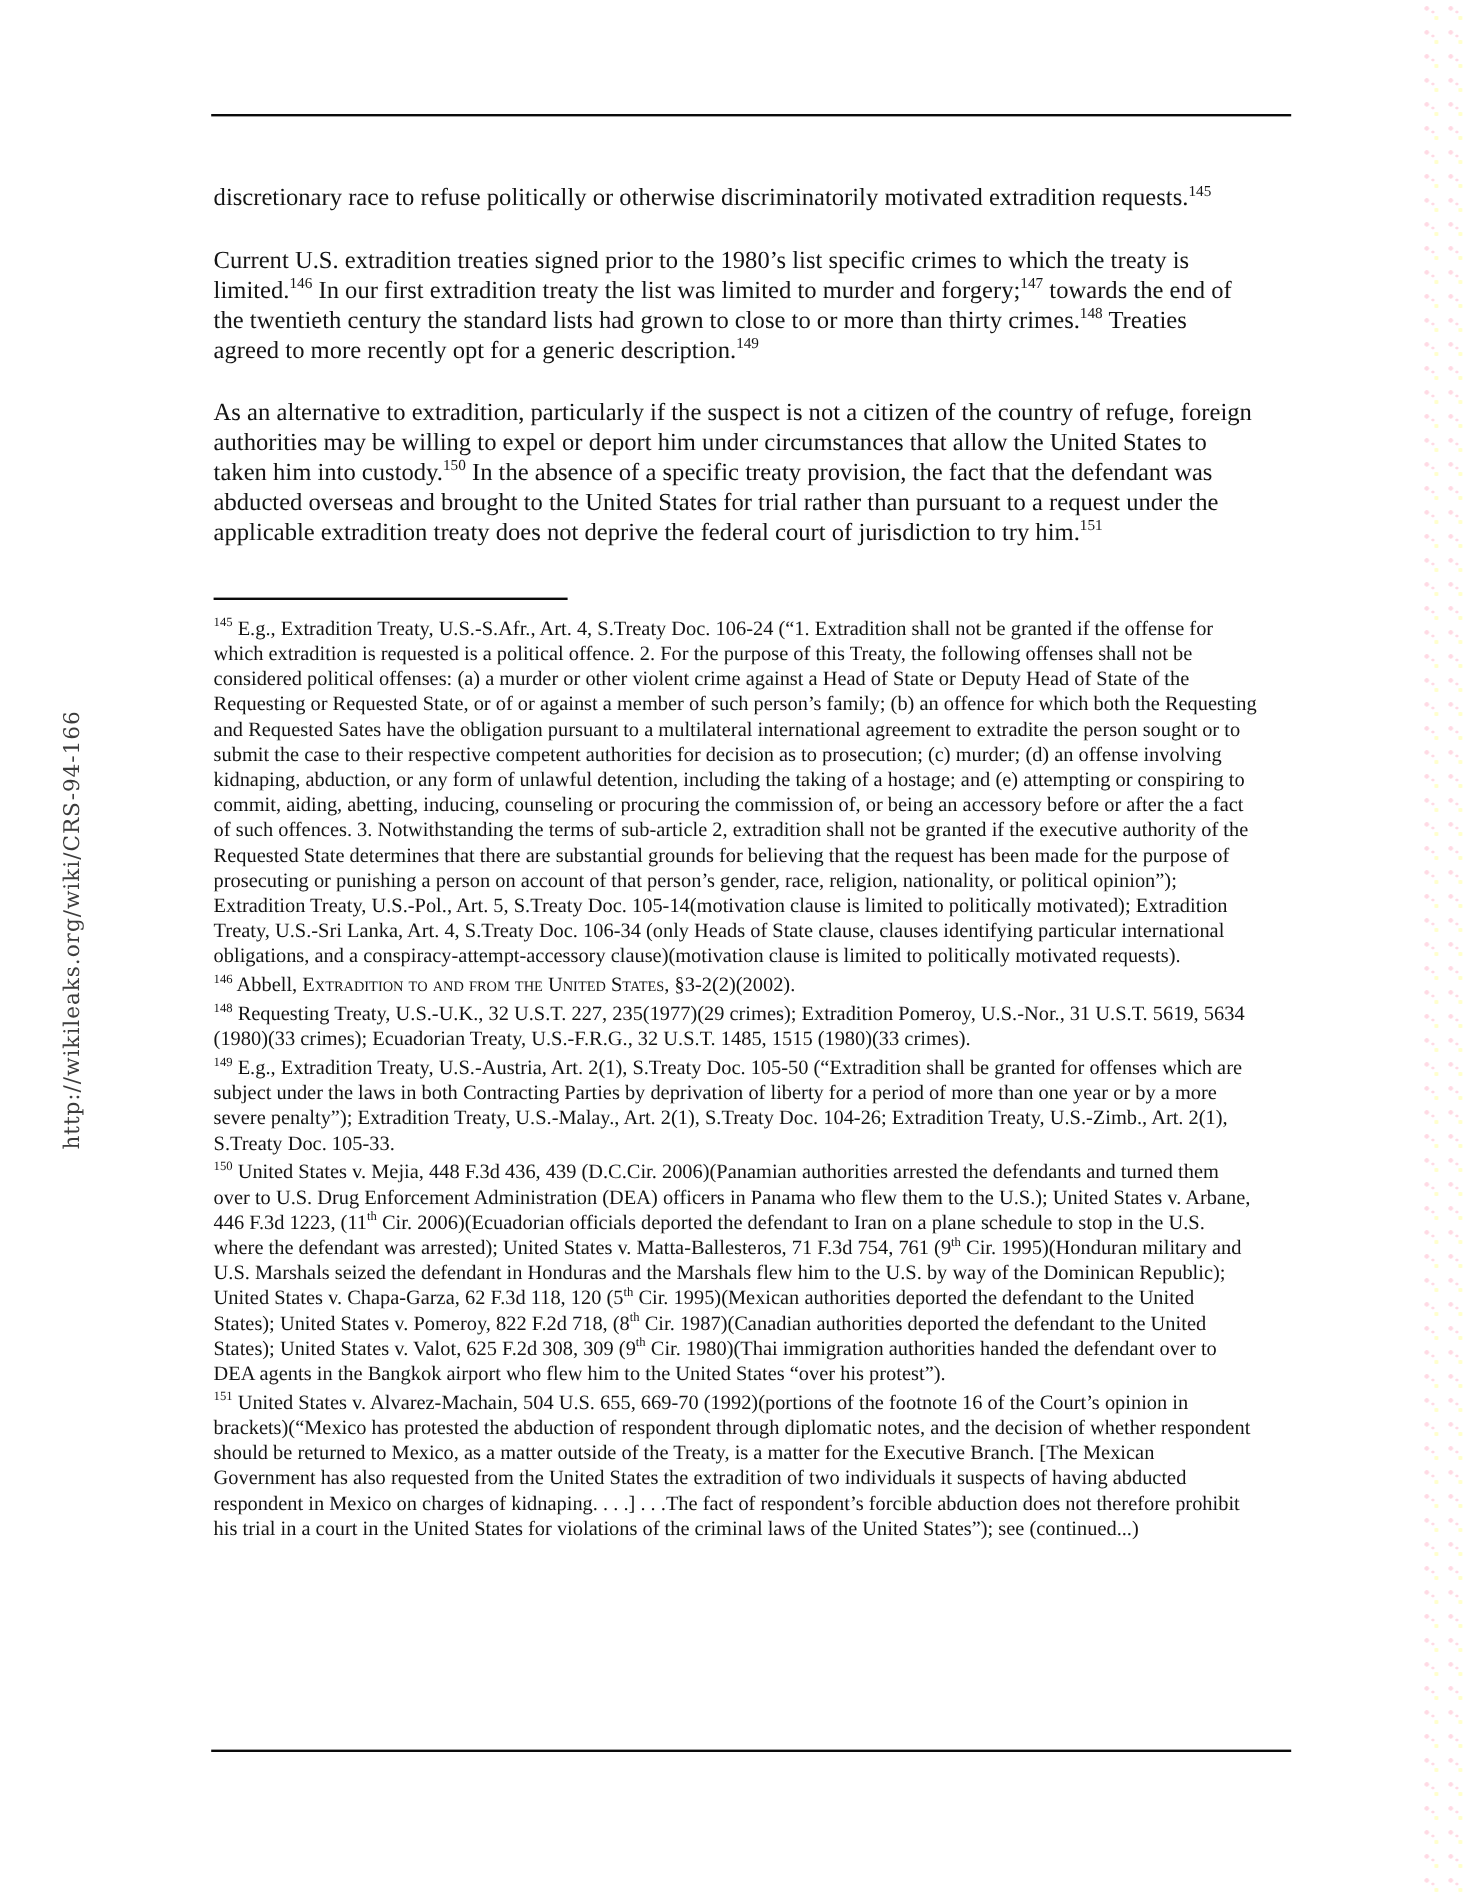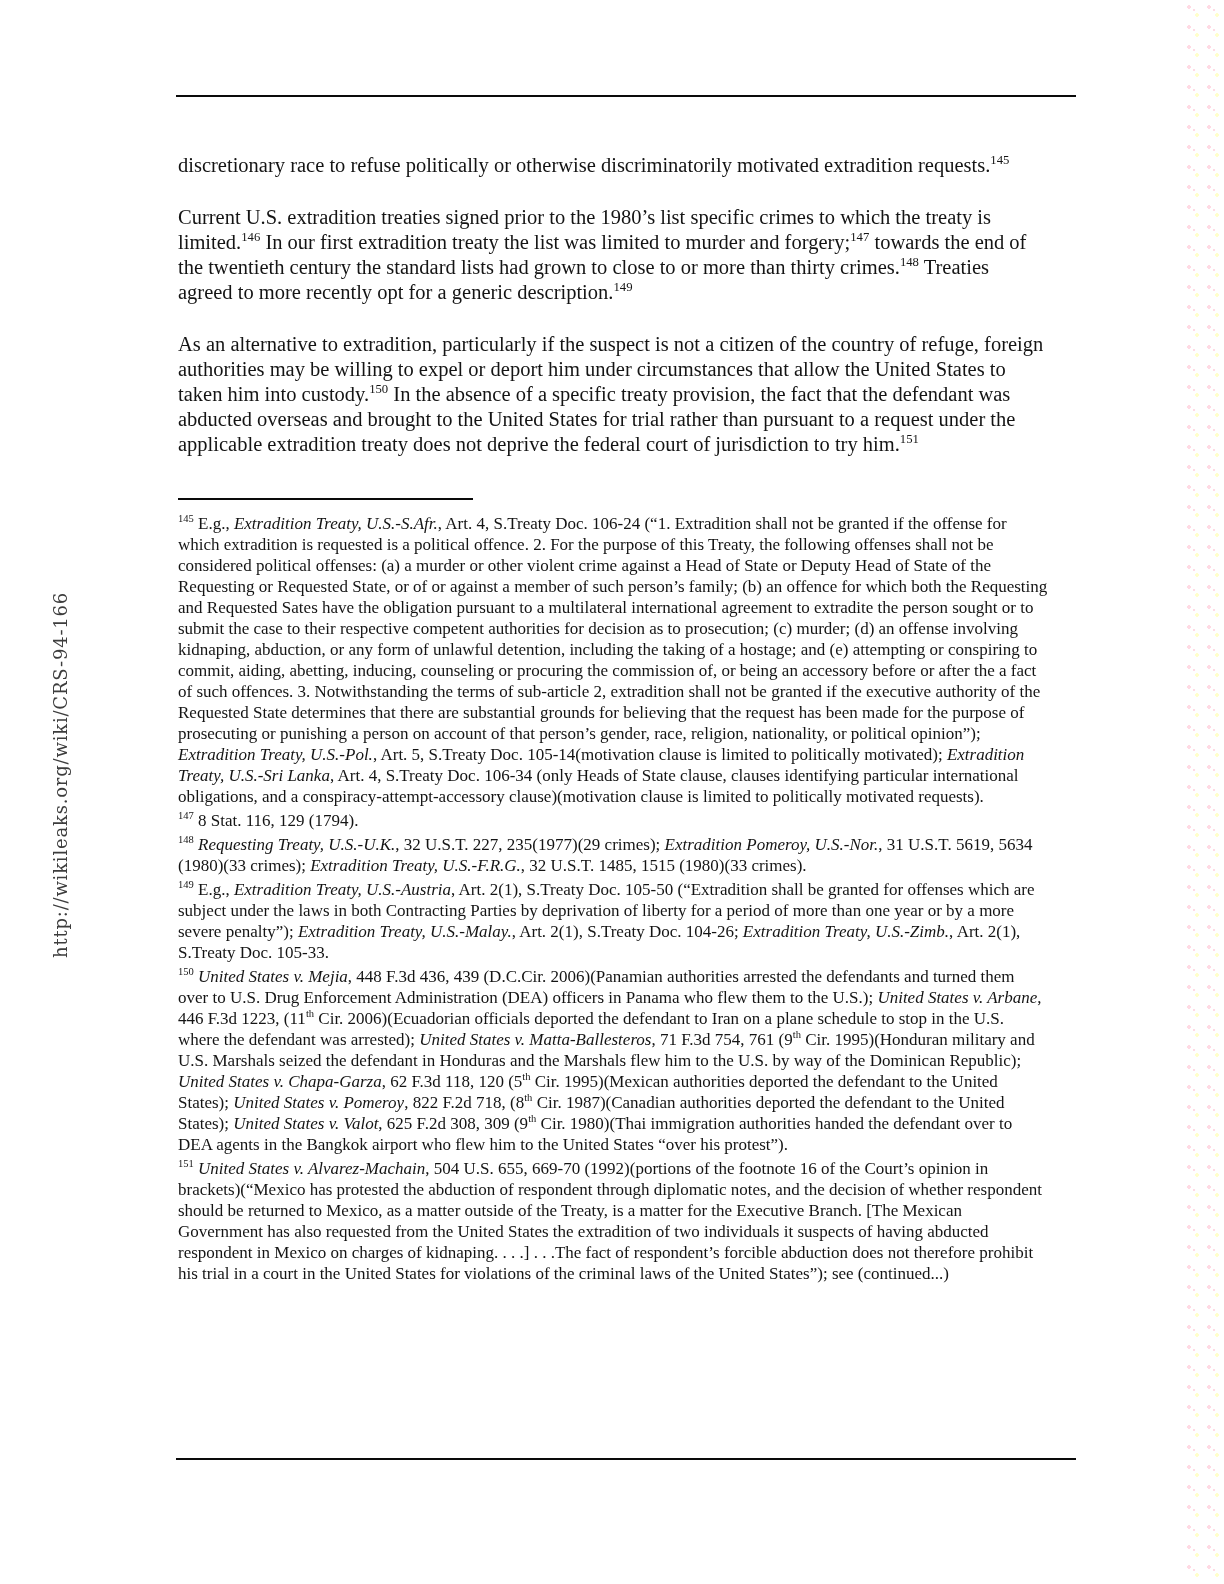--- a/index.html
+++ b/index.html
@@ -69,21 +69,21 @@
     font-size: 17px;
     line-height: 21px;
     text-align: left;
   }
   .sup {
     font-size: 0.62em;
     vertical-align: super;
     line-height: 0;
     margin-top: 20px;
   }
-  .it { font-style: italic; }
+  .it { }
   .sc { font-variant: small-caps; }
 </style>
 </head>
 <body>
 
 <div class="page">
 
   <div class="watermark-strip"></div>
 
   <div class="side-url">http://wikileaks.org/wiki/CRS-94-166</div>
@@ -95,22 +95,22 @@
     <p class="body-para"><span>discretionary race to refuse politically or otherwise discriminatorily motivated extradition requests.</span><sup class="sup">145</sup></p>
 
     <p class="body-para"><span>Current U.S. extradition treaties signed prior to the 1980’s list specific crimes to which the treaty is limited.</span><sup class="sup">146</sup><span> In our first extradition treaty the list was limited to murder and forgery;</span><sup class="sup">147</sup><span> towards the end of the twentieth century the standard lists had grown to close to or more than thirty crimes.</span><sup class="sup">148</sup><span> Treaties agreed to more recently opt for a generic description.</span><sup class="sup">149</sup></p>
 
     <p class="body-para"><span>As an alternative to extradition, particularly if the suspect is not a citizen of the country of refuge, foreign authorities may be willing to expel or deport him under circumstances that allow the United States to taken him into custody.</span><sup class="sup">150</sup><span> In the absence of a specific treaty provision, the fact that the defendant was abducted overseas and brought to the United States for trial rather than pursuant to a request under the applicable extradition treaty does not deprive the federal court of jurisdiction to try him.</span><sup class="sup">151</sup></p>
 
     <div class="fn-sep"></div>
 
     <div class="footnotes">
       <p class="footnote"><sup class="sup">145</sup><span> E.g., </span><span class="it">Extradition Treaty, U.S.-S.Afr.</span><span>, Art. 4, S.Treaty Doc. 106-24 (“1. Extradition shall not be granted if the offense for which extradition is requested is a political offence. 2. For the purpose of this Treaty, the following offenses shall not be considered political offenses: (a) a murder or other violent crime against a Head of State or Deputy Head of State of the Requesting or Requested State, or of or against a member of such person’s family; (b) an offence for which both the Requesting and Requested Sates have the obligation pursuant to a multilateral international agreement to extradite the person sought or to submit the case to their respective competent authorities for decision as to prosecution; (c) murder; (d) an offense involving kidnaping, abduction, or any form of unlawful detention, including the taking of a hostage; and (e) attempting or conspiring to commit, aiding, abetting, inducing, counseling or procuring the commission of, or being an accessory before or after the a fact of such offences. 3. Notwithstanding the terms of sub-article 2, extradition shall not be granted if the executive authority of the Requested State determines that there are substantial grounds for believing that the request has been made for the purpose of prosecuting or punishing a person on account of that person’s gender, race, religion, nationality, or political opinion”); </span><span class="it">Extradition Treaty, U.S.-Pol.</span><span>, Art. 5, S.Treaty Doc. 105-14(motivation clause is limited to politically motivated); </span><span class="it">Extradition Treaty, U.S.-Sri Lanka</span><span>, Art. 4, S.Treaty Doc. 106-34 (only Heads of State clause, clauses identifying particular international obligations, and a conspiracy-attempt-accessory clause)(motivation clause is limited to politically motivated requests).</span></p>
-      <p class="footnote"><sup class="sup">147</sup><span> 8 Stat. 116, 129 (1794).</span></p>
-      <p class="footnote"><sup class="sup">148</sup><span> </span><span class="it">Requesting Treaty, U.S.-U.K.</span><span>, 32 U.S.T. 227, 235(1977)(29 crimes); </span><span class="it">Extradition Pomeroy, U.S.-Nor.</span><span>, 31 U.S.T. 5619, 5634 (1980)(33 crimes); </span><span class="it">Extradition Treaty, U.S.-F.R.G.</span><span>, 32 U.S.T. 1485, 1515 (1980)(33 crimes).</span></p>
+      <p class="footnote"><sup class="sup">146</sup><span> Abbell, </span><span class="sc">Extradition to and from the United States</span><span>, §3-2(2)(2002).</span></p>
+      <p class="footnote"><sup class="sup">148</sup><span> </span><span class="it">Requesting Treaty, U.S.-U.K.</span><span>, 32 U.S.T. 227, 235(1977)(29 crimes); </span><span class="it">Extradition Pomeroy, U.S.-Nor.</span><span>, 31 U.S.T. 5619, 5634 (1980)(33 crimes); </span><span class="it">Ecuadorian Treaty, U.S.-F.R.G.</span><span>, 32 U.S.T. 1485, 1515 (1980)(33 crimes).</span></p>
       <p class="footnote"><sup class="sup">149</sup><span> E.g., </span><span class="it">Extradition Treaty, U.S.-Austria</span><span>, Art. 2(1), S.Treaty Doc. 105-50 (“Extradition shall be granted for offenses which are subject under the laws in both Contracting Parties by deprivation of liberty for a period of more than one year or by a more severe penalty”); </span><span class="it">Extradition Treaty, U.S.-Malay.</span><span>, Art. 2(1), S.Treaty Doc. 104-26; </span><span class="it">Extradition Treaty, U.S.-Zimb.</span><span>, Art. 2(1), S.Treaty Doc. 105-33.</span></p>
       <p class="footnote"><sup class="sup">150</sup><span> </span><span class="it">United States v. Mejia</span><span>, 448 F.3d 436, 439 (D.C.Cir. 2006)(Panamian authorities arrested the defendants and turned them over to U.S. Drug Enforcement Administration (DEA) officers in Panama who flew them to the U.S.); </span><span class="it">United States v. Arbane</span><span>, 446 F.3d 1223, (11</span><sup class="sup">th</sup><span> Cir. 2006)(Ecuadorian officials deported the defendant to Iran on a plane schedule to stop in the U.S. where the defendant was arrested); </span><span class="it">United States v. Matta-Ballesteros</span><span>, 71 F.3d 754, 761 (9</span><sup class="sup">th</sup><span> Cir. 1995)(Honduran military and U.S. Marshals seized the defendant in Honduras and the Marshals flew him to the U.S. by way of the Dominican Republic); </span><span class="it">United States v. Chapa-Garza</span><span>, 62 F.3d 118, 120 (5</span><sup class="sup">th</sup><span> Cir. 1995)(Mexican authorities deported the defendant to the United States); </span><span class="it">United States v. Pomeroy</span><span>, 822 F.2d 718, (8</span><sup class="sup">th</sup><span> Cir. 1987)(Canadian authorities deported the defendant to the United States); </span><span class="it">United States v. Valot</span><span>, 625 F.2d 308, 309 (9</span><sup class="sup">th</sup><span> Cir. 1980)(Thai immigration authorities handed the defendant over to DEA agents in the Bangkok airport who flew him to the United States “over his protest”).</span></p>
       <p class="footnote"><sup class="sup">151</sup><span> </span><span class="it">United States v. Alvarez-Machain</span><span>, 504 U.S. 655, 669-70 (1992)(portions of the footnote 16 of the Court’s opinion in brackets)(“Mexico has protested the abduction of respondent through diplomatic notes, and the decision of whether respondent should be returned to Mexico, as a matter outside of the Treaty, is a matter for the Executive Branch. [The Mexican Government has also requested from the United States the extradition of two individuals it suspects of having abducted respondent in Mexico on charges of kidnaping. . . .] . . .The fact of respondent’s forcible abduction does not therefore prohibit his trial in a court in the United States for violations of the criminal laws of the United States”); see (continued...)</span></p>
     </div>
 
   </div>
 
   <div class="rule bottom-rule"></div>
 
 </div>

